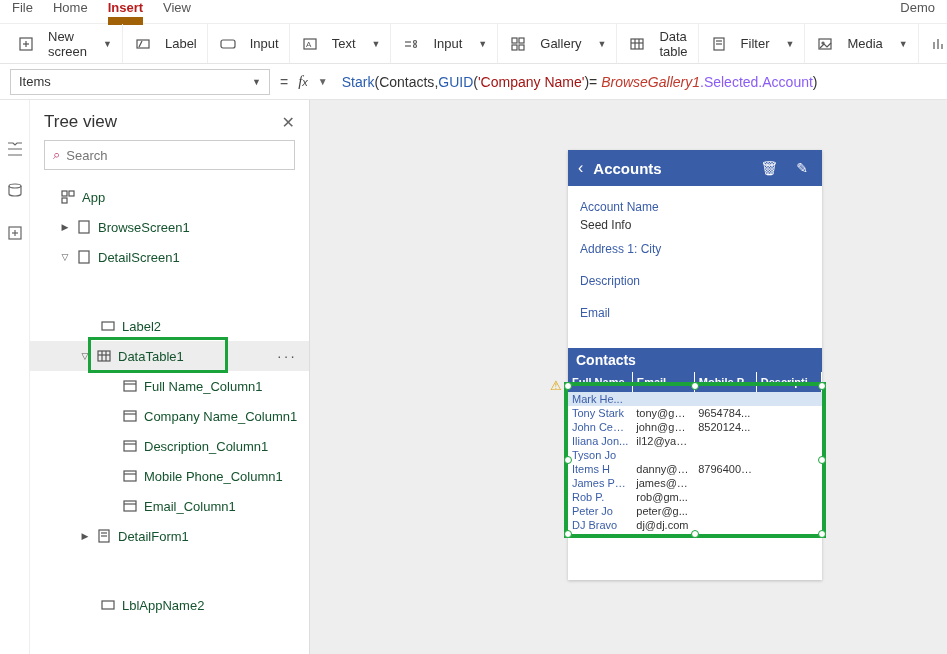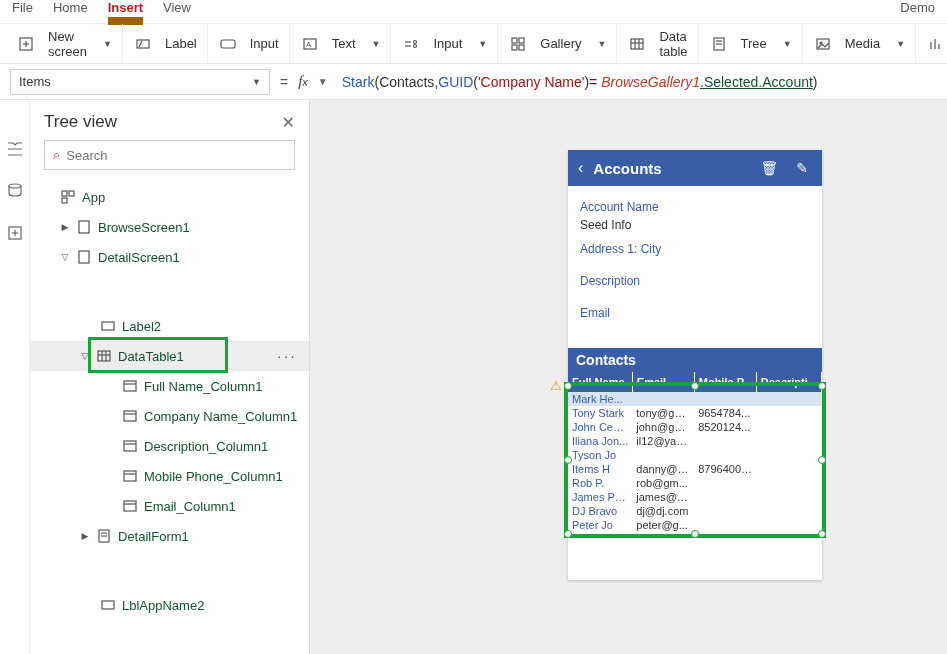--- a/index.html
+++ b/index.html
@@ -20,21 +20,21 @@
   .ribbon .lbl { font-size:13px; color:#333;}
   .chev { font-size:9px; color:#555; margin-left:2px;}
   .ribbon svg { stroke:#555; fill:none; stroke-width:1.2;}
 
   
   .formulabar { height:36px; display:flex; align-items:center; background:#fff; border-bottom:1px solid #e5e5e5;justify-content:flex-end;}
   .prop-select { width:260px; height:26px; margin-left:10px; border:1px solid #ccc; display:flex; align-items:center; justify-content:space-between; padding:0 8px; font-size:13px;}
   .eq { padding:0 10px; color:#555; font-size:14px;}
   .fx { font-style:italic; font-family:serif; font-size:15px; color:#444; padding-right:2px;}
   .formula-input { flex:1; font-family: Consolas, monospace; font-size:14px; white-space:nowrap; overflow:hidden; padding:0 6px;}
-  .tk-fn{color:#2a5db0;} .tk-br{color:#333;} .tk-id{color:#333;} .tk-str{color:#a31515;} .tk-it{color:#c0392b; font-style:italic;} .tk-dot{color:#14532d;text-decoration:underline;}
+  .tk-fn{color:#2a5db0;} .tk-br{color:#333;} .tk-id{color:#333;} .tk-str{color:#a31515;} .tk-it{color:#c0392b; font-style:italic;} .tk-dot{color:#8b5cf6;}
   .formula-chev { padding:0 8px; color:#666; font-size:10px;}
 
   
   .main { display:flex; height:calc(654px - 24px - 40px - 36px);}
   .leftrail { width:30px; background:#fff; border-right:1px solid #eee; display:flex; flex-direction:column; align-items:center; padding-top:40px; gap:24px;}
   .leftrail .ri { width:18px; height:18px; color:#666;}
   .leftrail svg{stroke:#666; fill:none; stroke-width:1.2;}
 
   .treepane { width:280px; background:#fff; border-right:1px solid #ddd; display:flex; flex-direction:column;}
   .treehead { display:flex; align-items:center; justify-content:space-between; padding:12px 14px 8px 14px;}
@@ -169,21 +169,21 @@
     <span class="lbl">Data table</span>
   </div>
   <div class="grp">
     <span class="ico">
         <svg width="16" height="16">
           <rect x="3" y="2" width="10" height="12"></rect>
           <line x1="5" y1="5" x2="11" y2="5"></line>
           <line x1="5" y1="8" x2="11" y2="8"></line>
         </svg>
       </span>
-    <span class="lbl">Tree</span>
+    <span class="lbl">Filter</span>
     <span class="chev">▼</span>
   </div>
   <div class="grp">
     <span class="ico">
         <svg width="16" height="16">
           <rect x="2" y="3" width="12" height="10"></rect>
           <circle cx="6" cy="7" r="1"></circle>
           <path d="M3 12 L7 8 L10 11 L14 7"></path>
         </svg>
       </span>
@@ -438,40 +438,40 @@
                 <td></td>
                 <td></td>
               </tr>
               <tr>
                 <td class="link">Items H</td>
                 <td>danny@g...</td>
                 <td>879640014</td>
                 <td></td>
               </tr>
               <tr>
+                <td class="link">James Pa...</td>
+                <td>james@y...</td>
+                <td></td>
+                <td></td>
+              </tr>
+              <tr>
                 <td class="link">Rob P.</td>
                 <td>rob@gm...</td>
                 <td></td>
                 <td></td>
               </tr>
               <tr>
-                <td class="link">James Pa...</td>
-                <td>james@y...</td>
+                <td class="link">Peter Jo</td>
+                <td>peter@g...</td>
                 <td></td>
                 <td></td>
               </tr>
               <tr>
                 <td class="link">DJ Bravo</td>
                 <td>dj@dj.com</td>
-                <td></td>
-                <td></td>
-              </tr>
-              <tr>
-                <td class="link">Peter Jo</td>
-                <td>peter@g...</td>
                 <td></td>
                 <td></td>
               </tr>
             </tbody>
         </table>
         <div class="dtborder">
           <div class="handle" style="left:-4px; top:-4px"></div>
           <div class="handle" style="right:-4px; top:-4px"></div>
           <div class="handle" style="left:50%; top:-4px; margin-left:-4px"></div>
           <div class="handle" style="left:-4px; bottom:-4px"></div>

